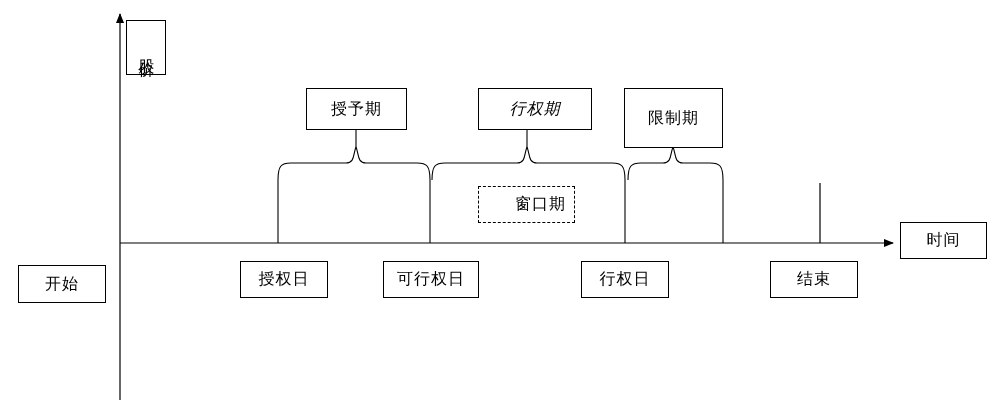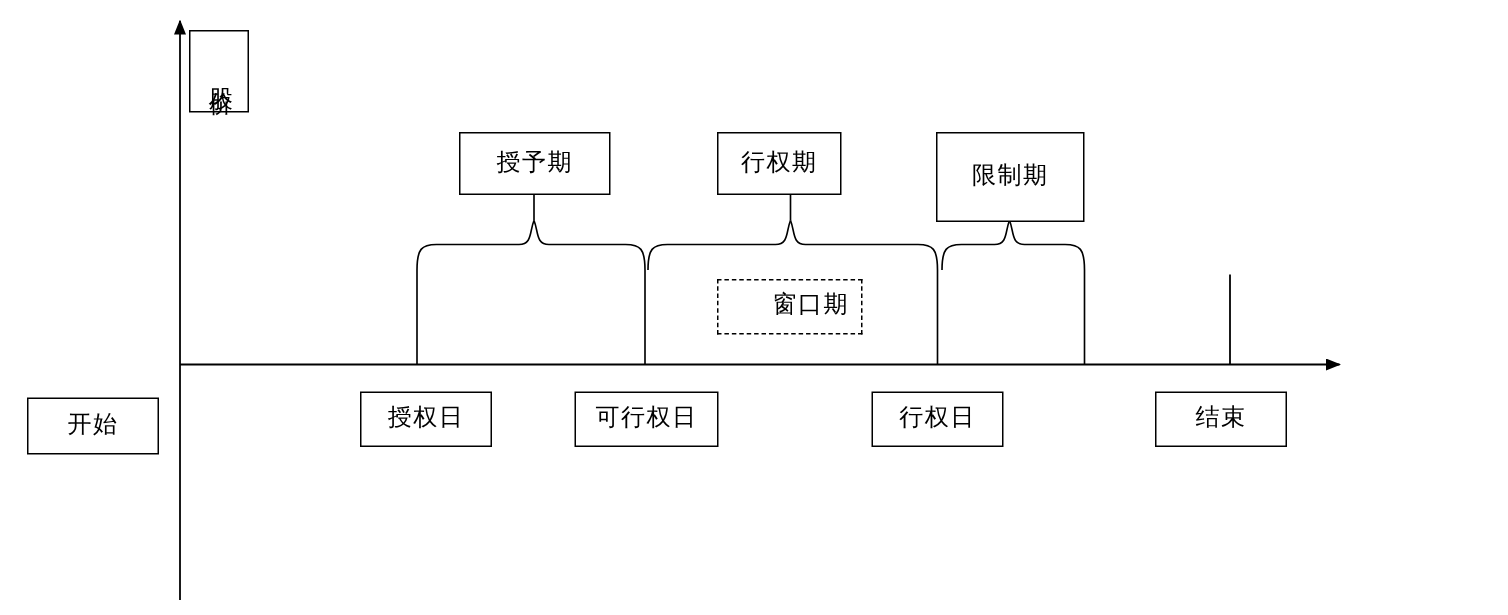--- a/index.html
+++ b/index.html
@@ -33,21 +33,21 @@
     text-orientation:upright;
     letter-spacing:3px;
     padding-top:2px;
   }
 
   
   #yaxis-label{left:126px;top:20px;width:40px;height:55px;}
 
   
   #period-grant{left:306px;top:88px;width:101px;height:42px;}
-  #period-exercise{left:478px;top:88px;width:83px;height:42px;}
+  #period-exercise{left:478px;top:88px;width:114px;height:42px;font-style:italic;}
   #period-restrict{left:624px;top:88px;width:99px;height:60px;}
 
   
   #window-period{left:478px;top:186px;width:97px;height:37px;}
 
   
   #date-grant{left:240px;top:261px;width:88px;height:37px;}
   #date-exercisable{left:383px;top:261px;width:96px;height:37px;}
   #date-exercise{left:581px;top:261px;width:88px;height:37px;}
   #date-end{left:770px;top:261px;width:88px;height:37px;}
@@ -110,14 +110,15 @@
   <div class="box" id="date-grant">授权日</div>
 
   <div class="box" id="date-exercisable">可行权日</div>
 
   <div class="box" id="date-exercise">行权日</div>
 
   <div class="box" id="date-end">结束</div>
 
   <div class="box" id="date-start">开始</div>
 
+  <div class="box" id="xaxis-label">时间</div>
 
 </div>
 
 </body></html>

